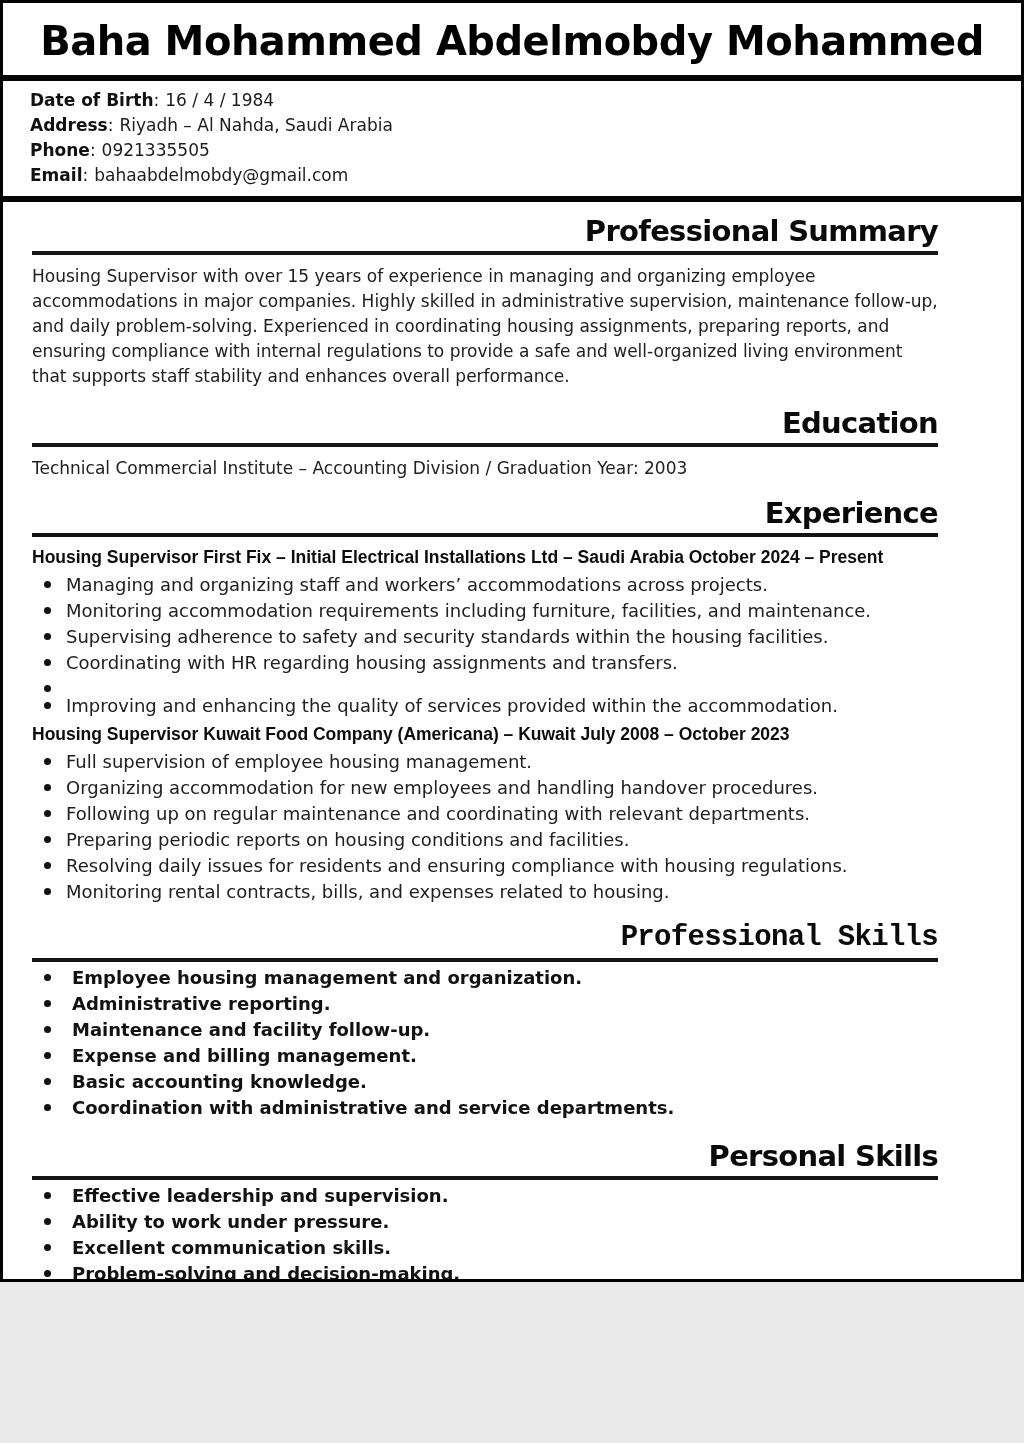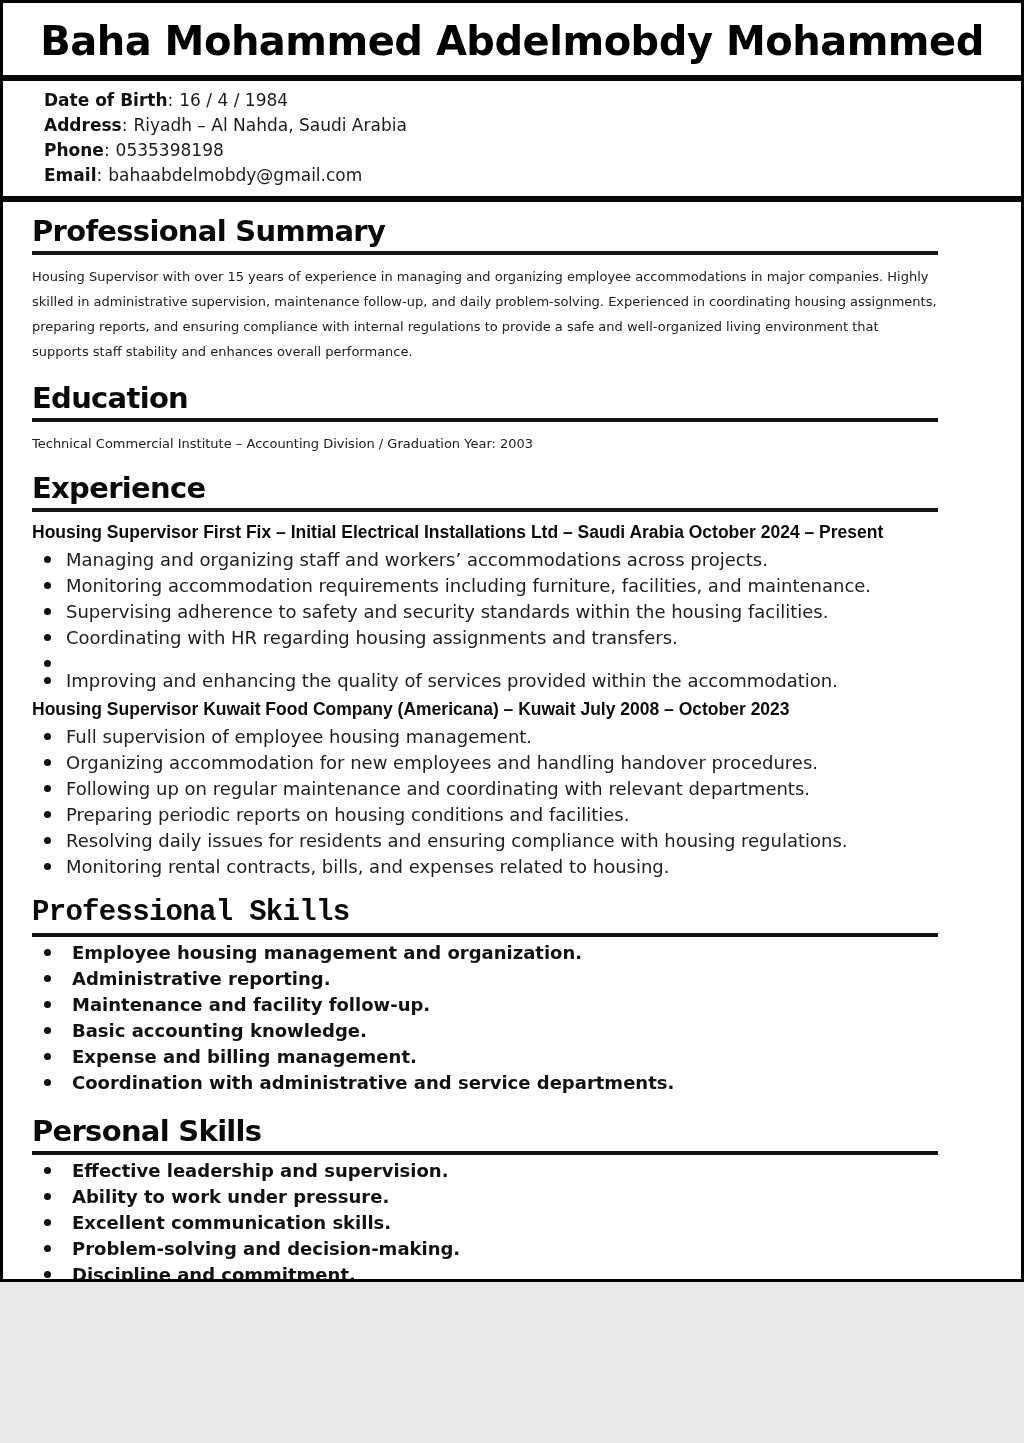--- a/index.html
+++ b/index.html
@@ -24,21 +24,21 @@
     font-size: 40px;
     font-weight: 700;
     color: #000;
     letter-spacing: -0.5px;
     line-height: 54px;
     white-space: nowrap;
   }
 
   
   .contact-block {
-    padding: 7px 0 8px 41px;
+    padding: 7px 0 8px 27px;
     border-bottom: 6px solid #050505;
   }
   .contact-line {
     font-size: 17px;
     line-height: 25px;
     color: #1c1c1c;
   }
   .contact-line .label { font-weight: 700; color: #111; }
   .contact-line .sep { margin-right: 6px; }
 
@@ -46,31 +46,32 @@
   .content { padding: 0 83px 0 29px; }
 
   .section-heading {
     font-size: 29px;
     font-weight: 700;
     color: #0a0a0a;
     letter-spacing: -0.7px;
     line-height: 34px;
     padding-bottom: 3px;
     border-bottom: 4px solid #141414;
+    text-align: right;
   }
   .mt-summary   { margin-top: 12px; }
   .mt-education { margin-top: 17px; }
   .mt-experience{ margin-top: 15px; }
   .mt-profskill { margin-top: 17px; font-family: Liberation Mono, monospace; }
   .mt-persskill { margin-top: 19px; }
   .mt-language  { margin-top: 19px; }
 
   .body-text {
     margin-top: 9px;
-    font-size: 13px;
+    font-size: 17px;
     line-height: 25px;
     color: #202020;
   }
 
   .job-title {
     margin-top: 8px;
     font-family: "Liberation Sans", sans-serif;
     font-size: 17.5px;
     font-weight: 700;
     color: #0d0d0d;
@@ -107,21 +108,21 @@
   </div>
 
   <div class="contact-block">
     <div class="contact-line">
       <span class="label">Date of Birth</span><span class="sep">:</span><span>16 / 4 / 1984</span>
     </div>
     <div class="contact-line">
       <span class="label">Address</span><span class="sep">:</span><span>Riyadh – Al Nahda, Saudi Arabia</span>
     </div>
     <div class="contact-line">
-      <span class="label">Phone</span><span class="sep">:</span><span>0535398198</span>
+      <span class="label">Phone</span><span class="sep">:</span><span>0921335505</span>
     </div>
     <div class="contact-line">
       <span class="label">Email</span><span class="sep">:</span><span>bahaabdelmobdy@gmail.com</span>
     </div>
   </div>
 
   <div class="content">
 
     <section>
       <h2 class="section-heading mt-summary">Professional Summary</h2>
@@ -202,25 +203,25 @@
         <li>
             <span class="dot"></span>
             <span>Administrative reporting.</span>
           </li>
         <li>
             <span class="dot"></span>
             <span>Maintenance and facility follow-up.</span>
           </li>
         <li>
             <span class="dot"></span>
+            <span>Expense and billing management.</span>
+          </li>
+        <li>
+            <span class="dot"></span>
             <span>Basic accounting knowledge.</span>
-          </li>
-        <li>
-            <span class="dot"></span>
-            <span>Expense and billing management.</span>
           </li>
         <li>
             <span class="dot"></span>
             <span>Coordination with administrative and service departments.</span>
           </li>
       </ul>
     </section>
 
     <section>
       <h2 class="section-heading mt-persskill">Personal Skills</h2>

